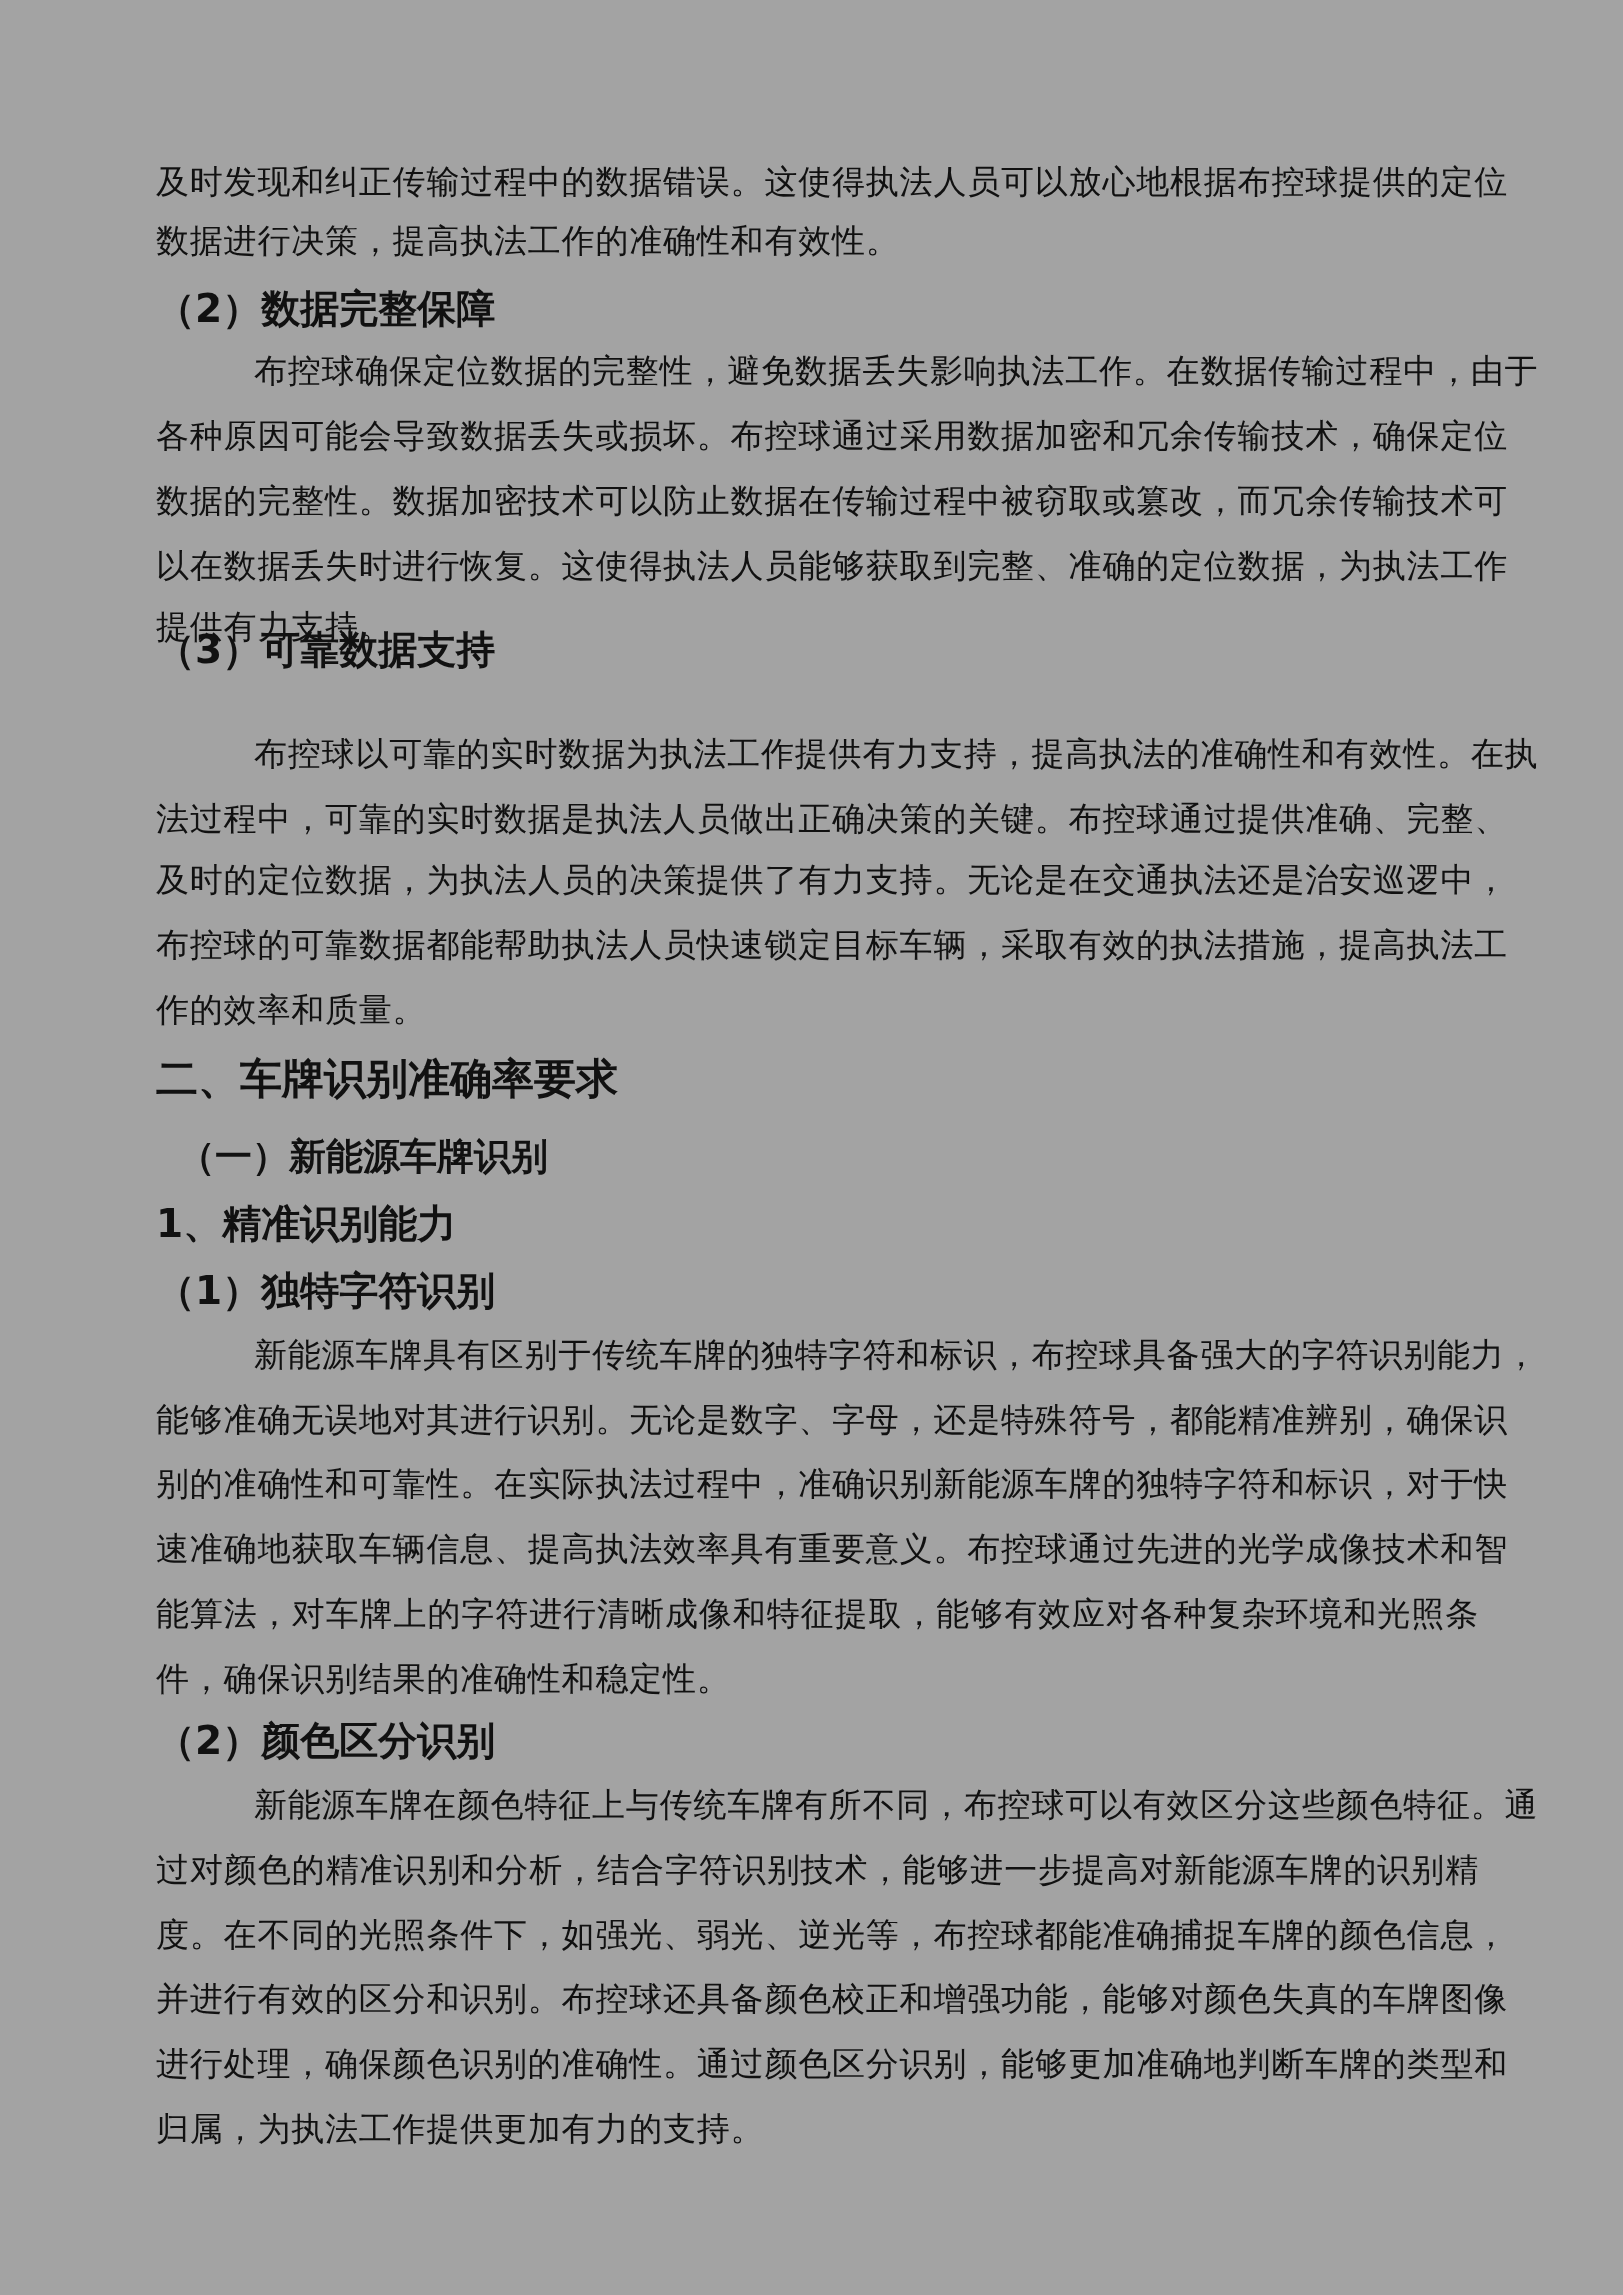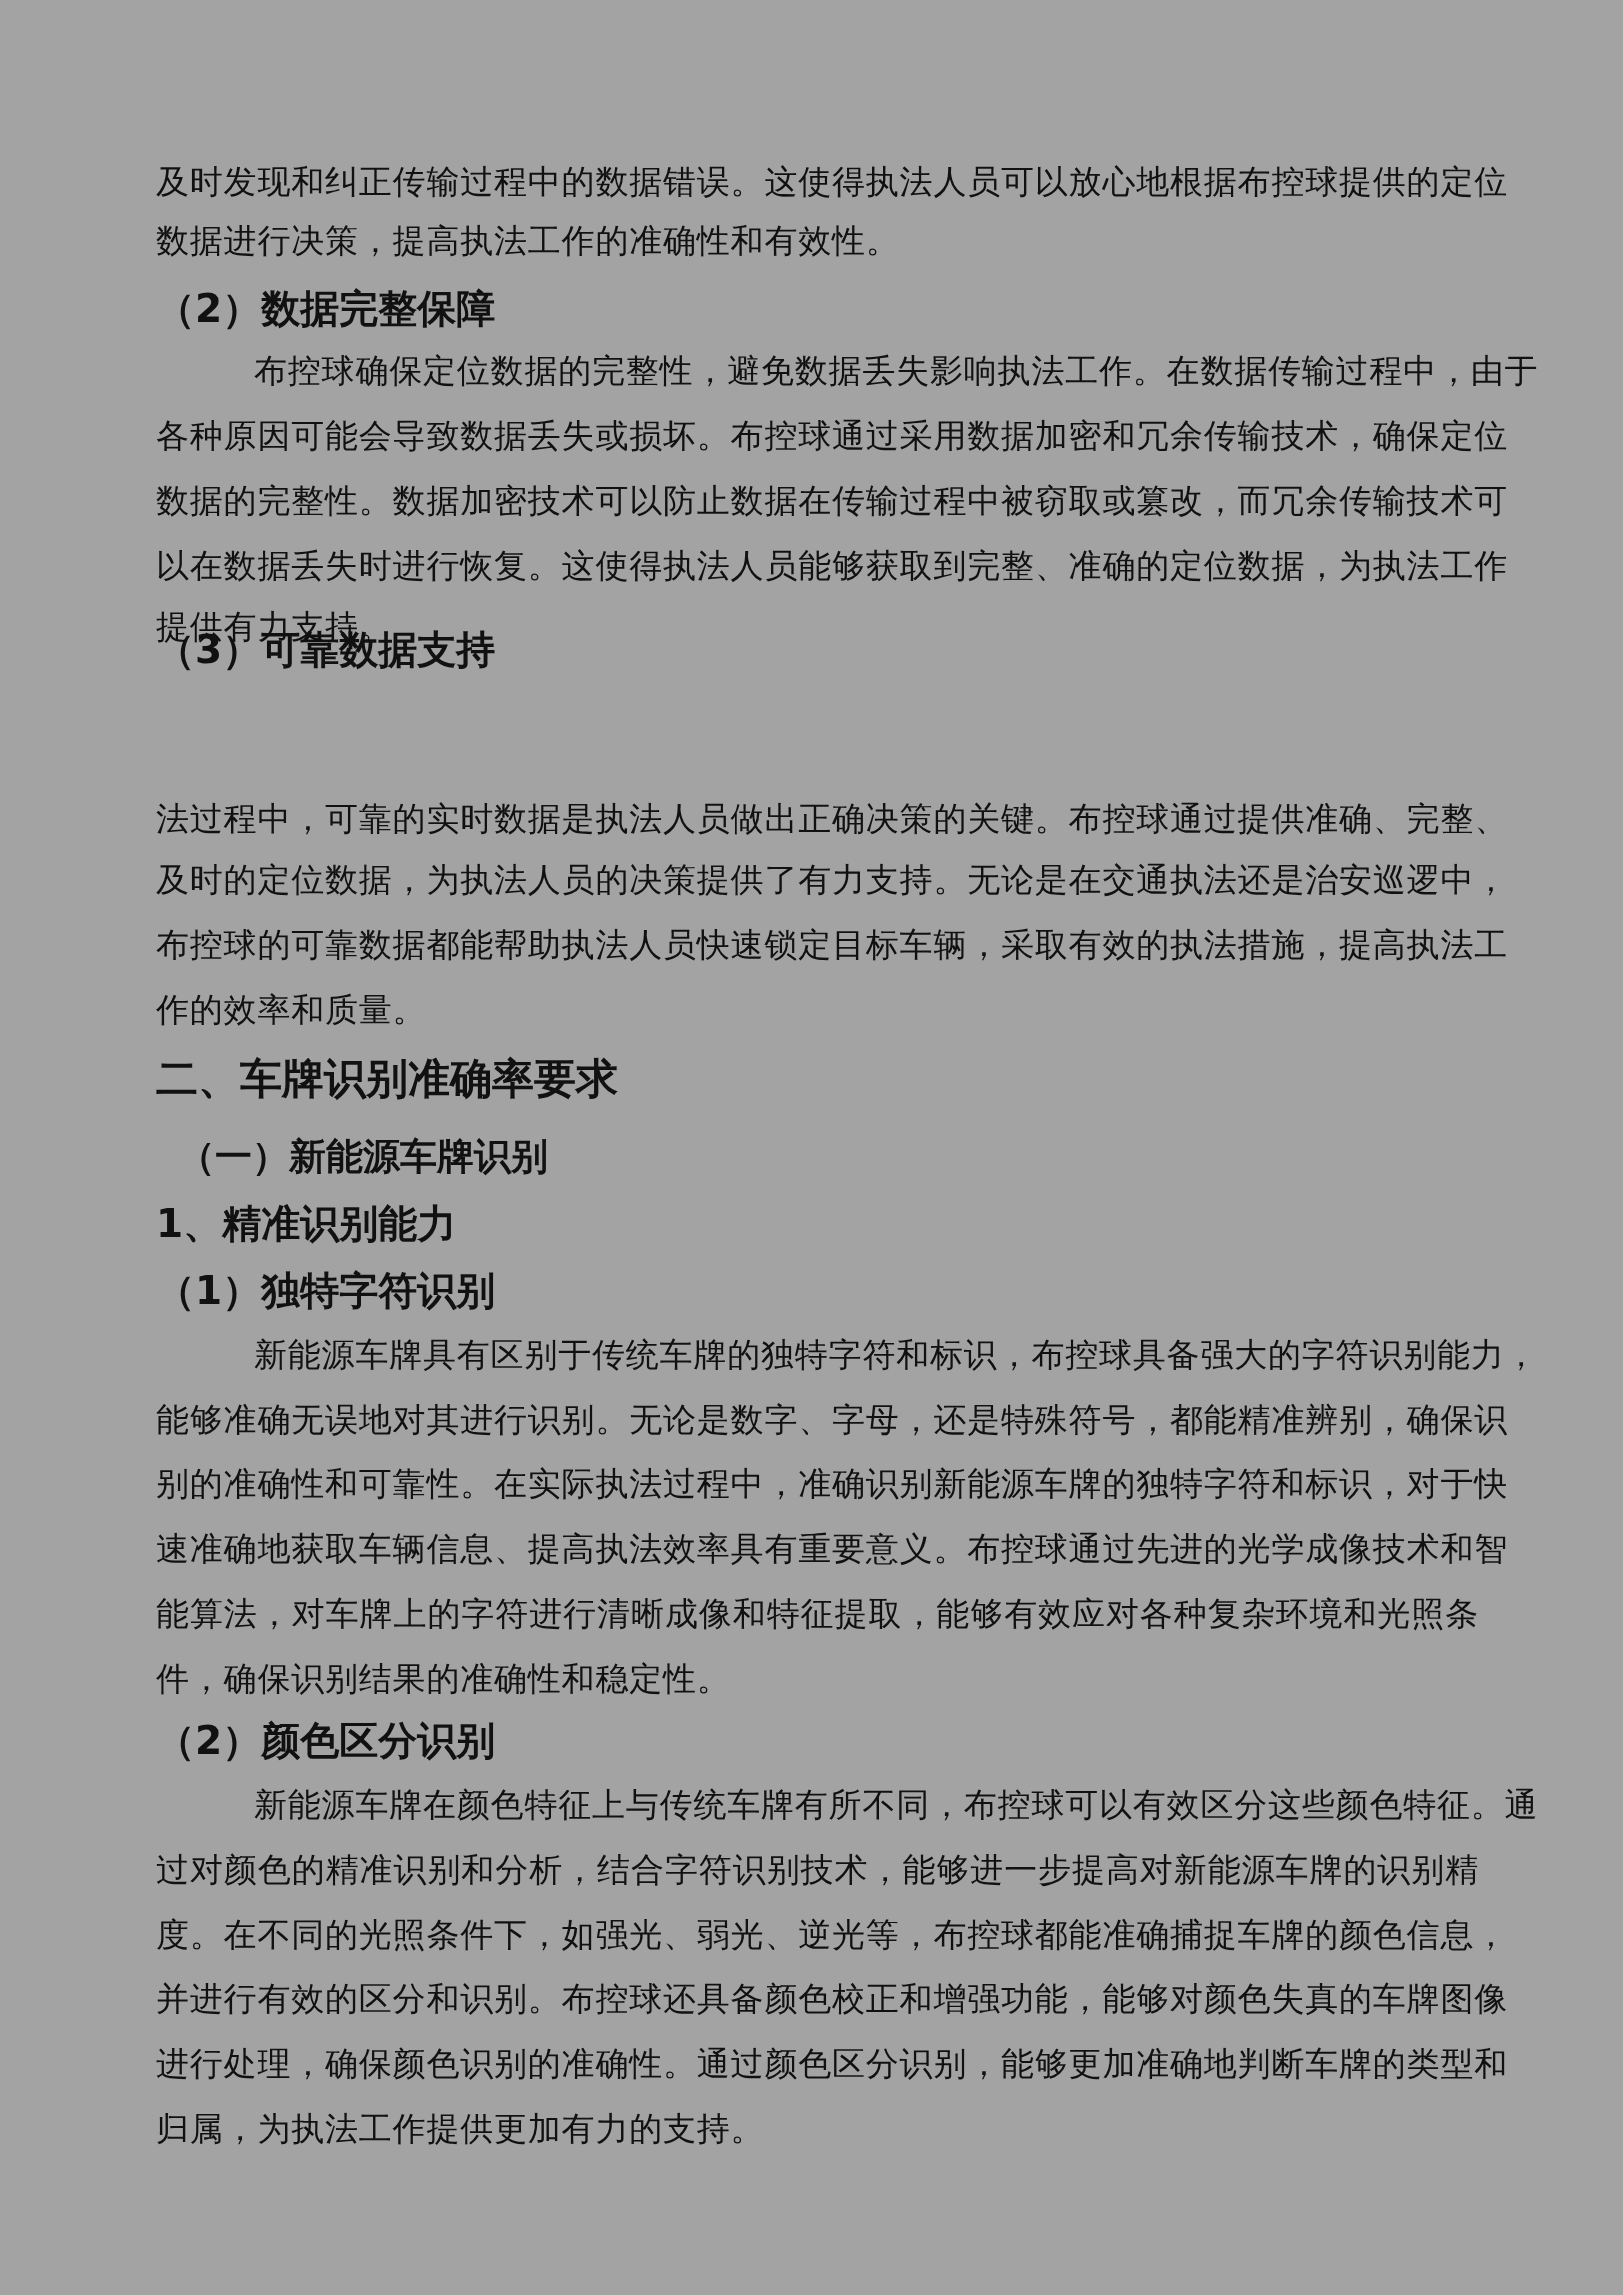--- a/index.html
+++ b/index.html
@@ -27,20 +27,21 @@
   <div class="line last" style="top:221px">数据进行决策，提高执法工作的准确性和有效性。</div>
 
   <div class="h3" style="top:289px">（2）数据完整保障</div>
   <div class="line indent" style="top:351px">布控球确保定位数据的完整性，避免数据丢失影响执法工作。在数据传输过程中，由于</div>
   <div class="line" style="top:416px">各种原因可能会导致数据丢失或损坏。布控球通过采用数据加密和冗余传输技术，确保定位</div>
   <div class="line" style="top:481px">数据的完整性。数据加密技术可以防止数据在传输过程中被窃取或篡改，而冗余传输技术可</div>
   <div class="line" style="top:546px">以在数据丢失时进行恢复。这使得执法人员能够获取到完整、准确的定位数据，为执法工作</div>
   <div class="line last" style="top:607px">提供有力支持。</div>
 
   <div class="h3" style="top:630px">（3）可靠数据支持</div>
+  <div class="line indent" style="top:734px">布控球以可靠的实时数据为执法工作提供有力支持，提高执法的准确性和有效性。在执</div>
   <div class="line" style="top:799px">法过程中，可靠的实时数据是执法人员做出正确决策的关键。布控球通过提供准确、完整、</div>
   <div class="line" style="top:860px">及时的定位数据，为执法人员的决策提供了有力支持。无论是在交通执法还是治安巡逻中，</div>
   <div class="line" style="top:925px">布控球的可靠数据都能帮助执法人员快速锁定目标车辆，采取有效的执法措施，提高执法工</div>
   <div class="line last" style="top:990px">作的效率和质量。</div>
 
   <div class="h1" style="top:1053px">二、车牌识别准确率要求</div>
   <div class="h2" style="top:1133px">（一）新能源车牌识别</div>
   <div class="h3" style="top:1204px">1、精准识别能力</div>
 
   <div class="h3" style="top:1271px">（1）独特字符识别</div>

